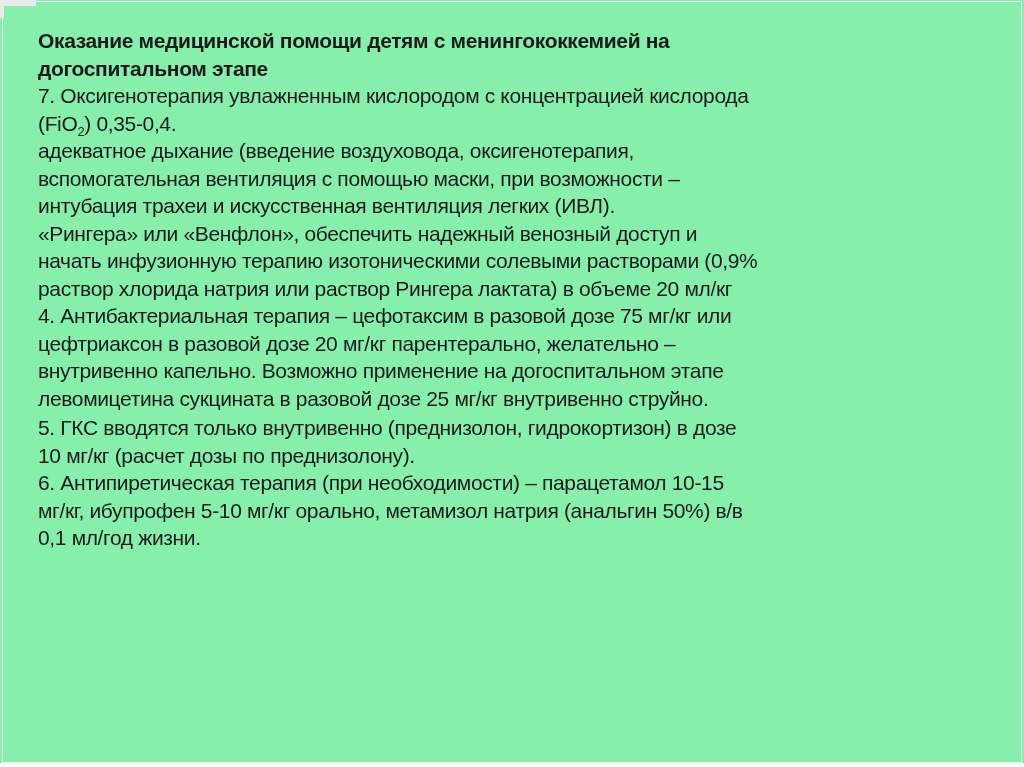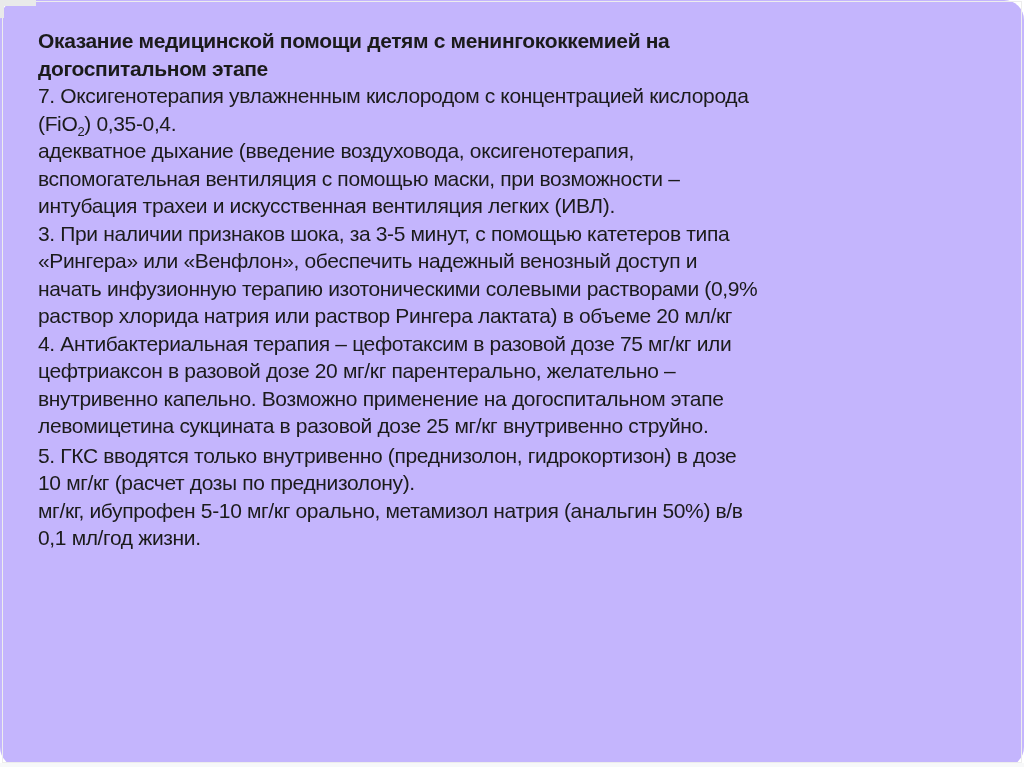--- a/index.html
+++ b/index.html
@@ -7,22 +7,21 @@
     padding: 0;
     width: 1024px;
     height: 767px;
     overflow: hidden;
     background: #ffffff;
     font-family: "Liberation Sans", sans-serif;
   }
   .slide {
     position: absolute;
     inset: 0;
-    background: #c4b5fd;
-    border-radius: 20px;
+    background: #86efac;
   }
   .frame {
     position: absolute;
     left: 2px; right: 2px; top: 1px; bottom: 4px;
     border: 1px solid #ededed;
     pointer-events: none;
   }
   .bottom-strip {
     position: absolute;
     left: 0; right: 0; bottom: 0;
@@ -85,39 +84,39 @@
       <div class="line"><span>(FiO</span><sub class="sub">2</sub><span>) 0,35-0,4.</span></div>
     </div>
 
     <div>
       <div class="line">адекватное дыхание (введение воздуховода, оксигенотерапия,</div>
       <div class="line">вспомогательная вентиляция с помощью маски, при возможности –</div>
       <div class="line">интубация трахеи и искусственная вентиляция легких (ИВЛ).</div>
     </div>
 
     <div>
-      <div class="line">3. При наличии признаков шока, за 3-5 минут, с помощью катетеров типа</div>
       <div class="line">«Рингера» или «Венфлон», обеспечить надежный венозный доступ и</div>
       <div class="line">начать инфузионную терапию изотоническими солевыми растворами (0,9%</div>
       <div class="line">раствор хлорида натрия или раствор Рингера лактата) в объеме 20 мл/кг</div>
     </div>
 
     <div>
       <div class="line">4. Антибактериальная терапия – цефотаксим в разовой дозе 75 мг/кг или</div>
       <div class="line">цефтриаксон в разовой дозе 20 мг/кг парентерально, желательно –</div>
       <div class="line">внутривенно капельно. Возможно применение на догоспитальном этапе</div>
       <div class="line">левомицетина сукцината в разовой дозе 25 мг/кг внутривенно струйно.</div>
     </div>
 
     <div class="para-gap">
       <div class="line">5. ГКС вводятся только внутривенно (преднизолон, гидрокортизон) в дозе</div>
       <div class="line">10 мг/кг (расчет дозы по преднизолону).</div>
     </div>
 
     <div>
+      <div class="line">6. Антипиретическая терапия (при необходимости) – парацетамол 10-15</div>
       <div class="line">мг/кг, ибупрофен 5-10 мг/кг орально, метамизол натрия (анальгин 50%) в/в</div>
       <div class="line">0,1 мл/год жизни.</div>
     </div>
 
 
   </div>
 
   <div class="bottom-strip"></div>
 </div>
 

